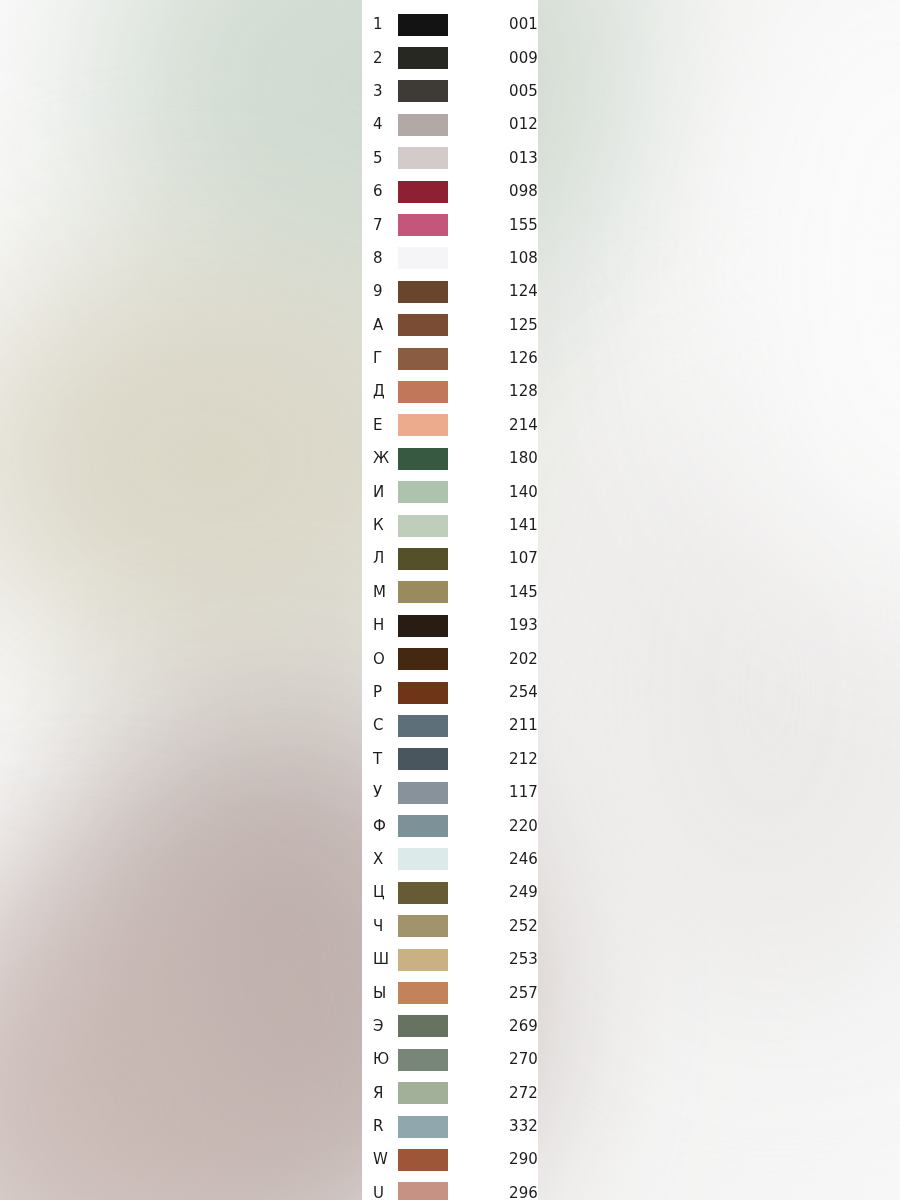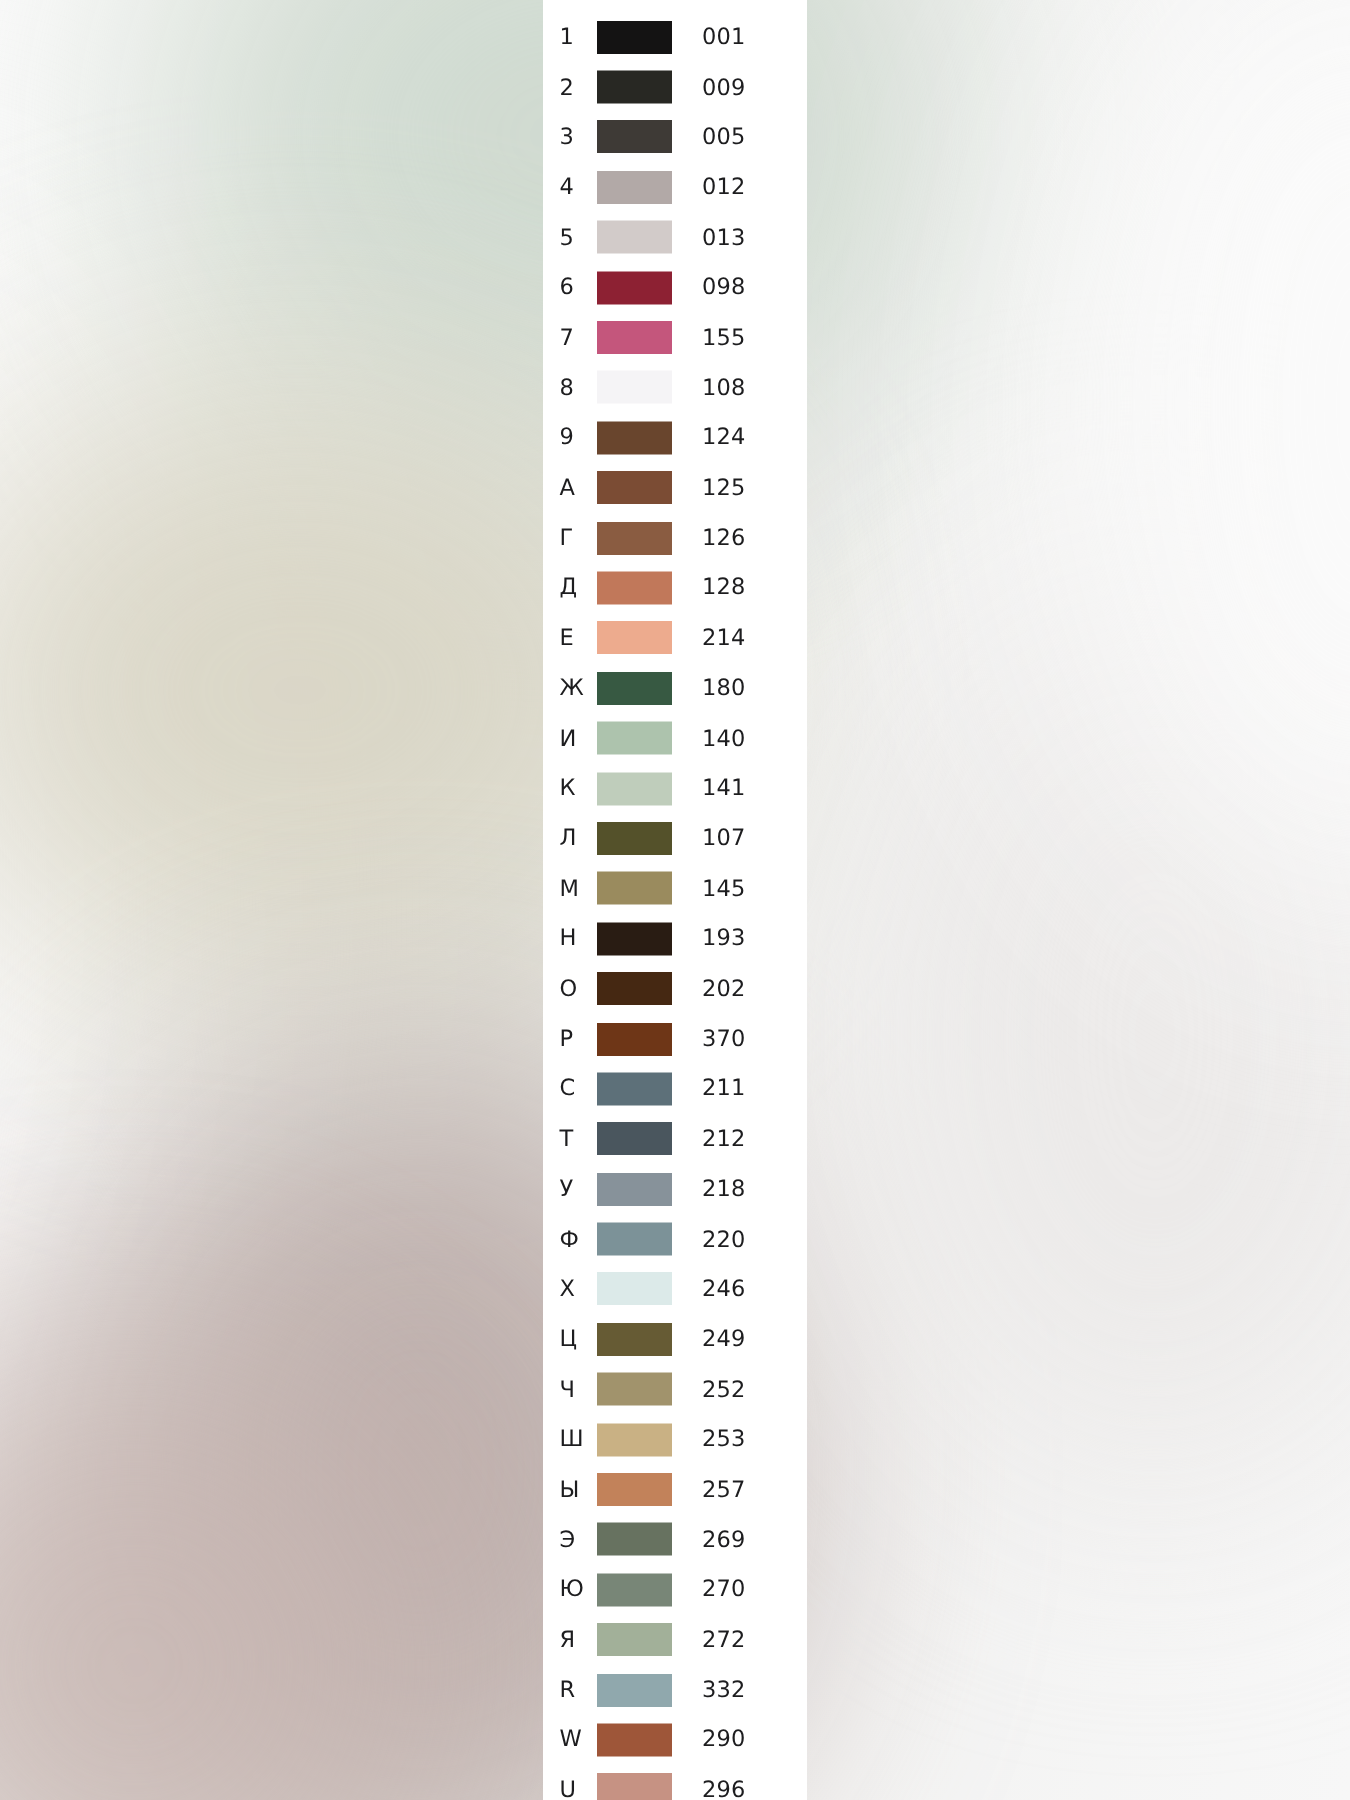--- a/index.html
+++ b/index.html
@@ -119,20 +119,21 @@
     height: 22px;
     display: block;
   }
   .code-cell {
     flex: 1 1 auto;
     padding-left: 14px;
     font-size: 15px;
     color: #1d1d1f;
     line-height: 1;
     letter-spacing: 0.1px;
+    text-align: right;
   }
 </style>
 </head>
 <body>
 
 <div id="backdrop">
   <div id="bg-base"></div>
   <div class="blob" id="blob-white-l"></div>
   <div class="blob" id="blob-green-tl"></div>
   <div class="blob" id="blob-sand-ml"></div>
@@ -282,42 +283,42 @@
         <span class="swatch-cell">
           <span class="swatch" style="background-color: rgb(69, 40, 18);"></span>
         </span>
         <span class="code-cell">202</span>
       </div>
       <div class="legend-row">
         <span class="sym-cell">Р</span>
         <span class="swatch-cell">
           <span class="swatch" style="background-color: rgb(110, 54, 23);"></span>
         </span>
-        <span class="code-cell">370</span>
+        <span class="code-cell">254</span>
       </div>
       <div class="legend-row">
         <span class="sym-cell">С</span>
         <span class="swatch-cell">
           <span class="swatch" style="background-color: rgb(93, 112, 121);"></span>
         </span>
         <span class="code-cell">211</span>
       </div>
       <div class="legend-row">
         <span class="sym-cell">Т</span>
         <span class="swatch-cell">
           <span class="swatch" style="background-color: rgb(74, 86, 94);"></span>
         </span>
         <span class="code-cell">212</span>
       </div>
       <div class="legend-row">
         <span class="sym-cell">У</span>
         <span class="swatch-cell">
           <span class="swatch" style="background-color: rgb(135, 146, 154);"></span>
         </span>
-        <span class="code-cell">218</span>
+        <span class="code-cell">117</span>
       </div>
       <div class="legend-row">
         <span class="sym-cell">Ф</span>
         <span class="swatch-cell">
           <span class="swatch" style="background-color: rgb(124, 146, 152);"></span>
         </span>
         <span class="code-cell">220</span>
       </div>
       <div class="legend-row">
         <span class="sym-cell">Х</span>

